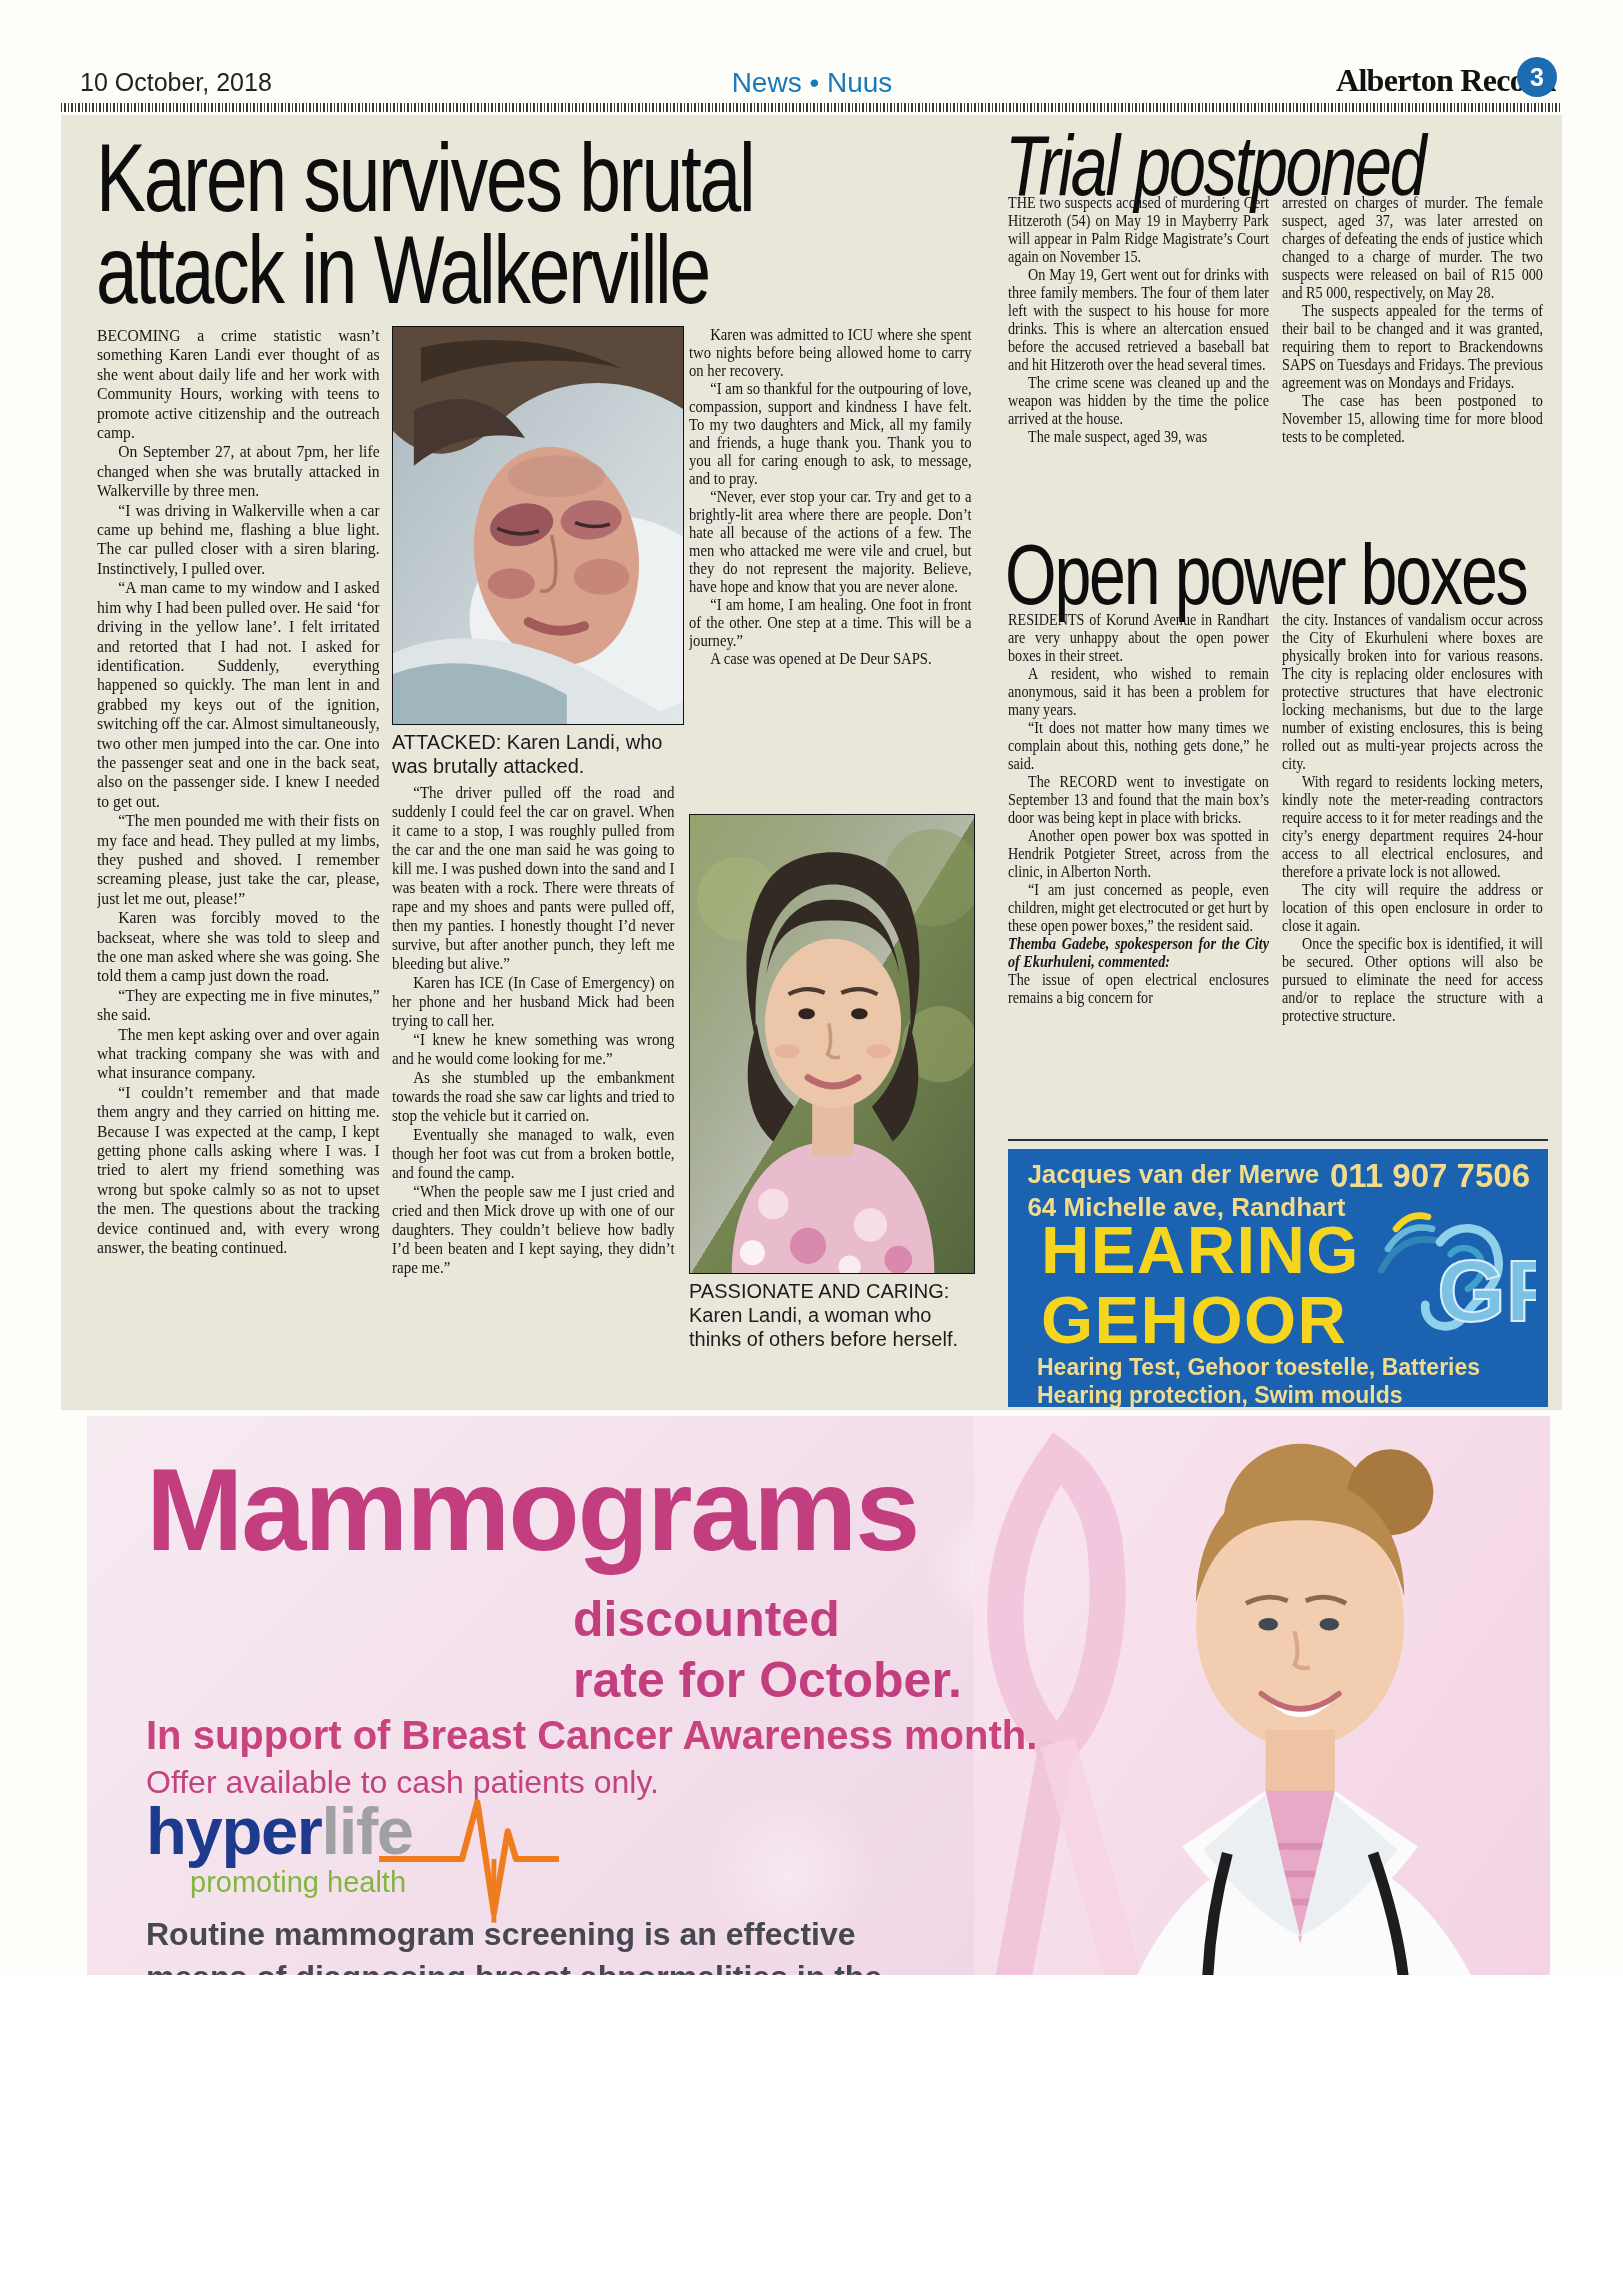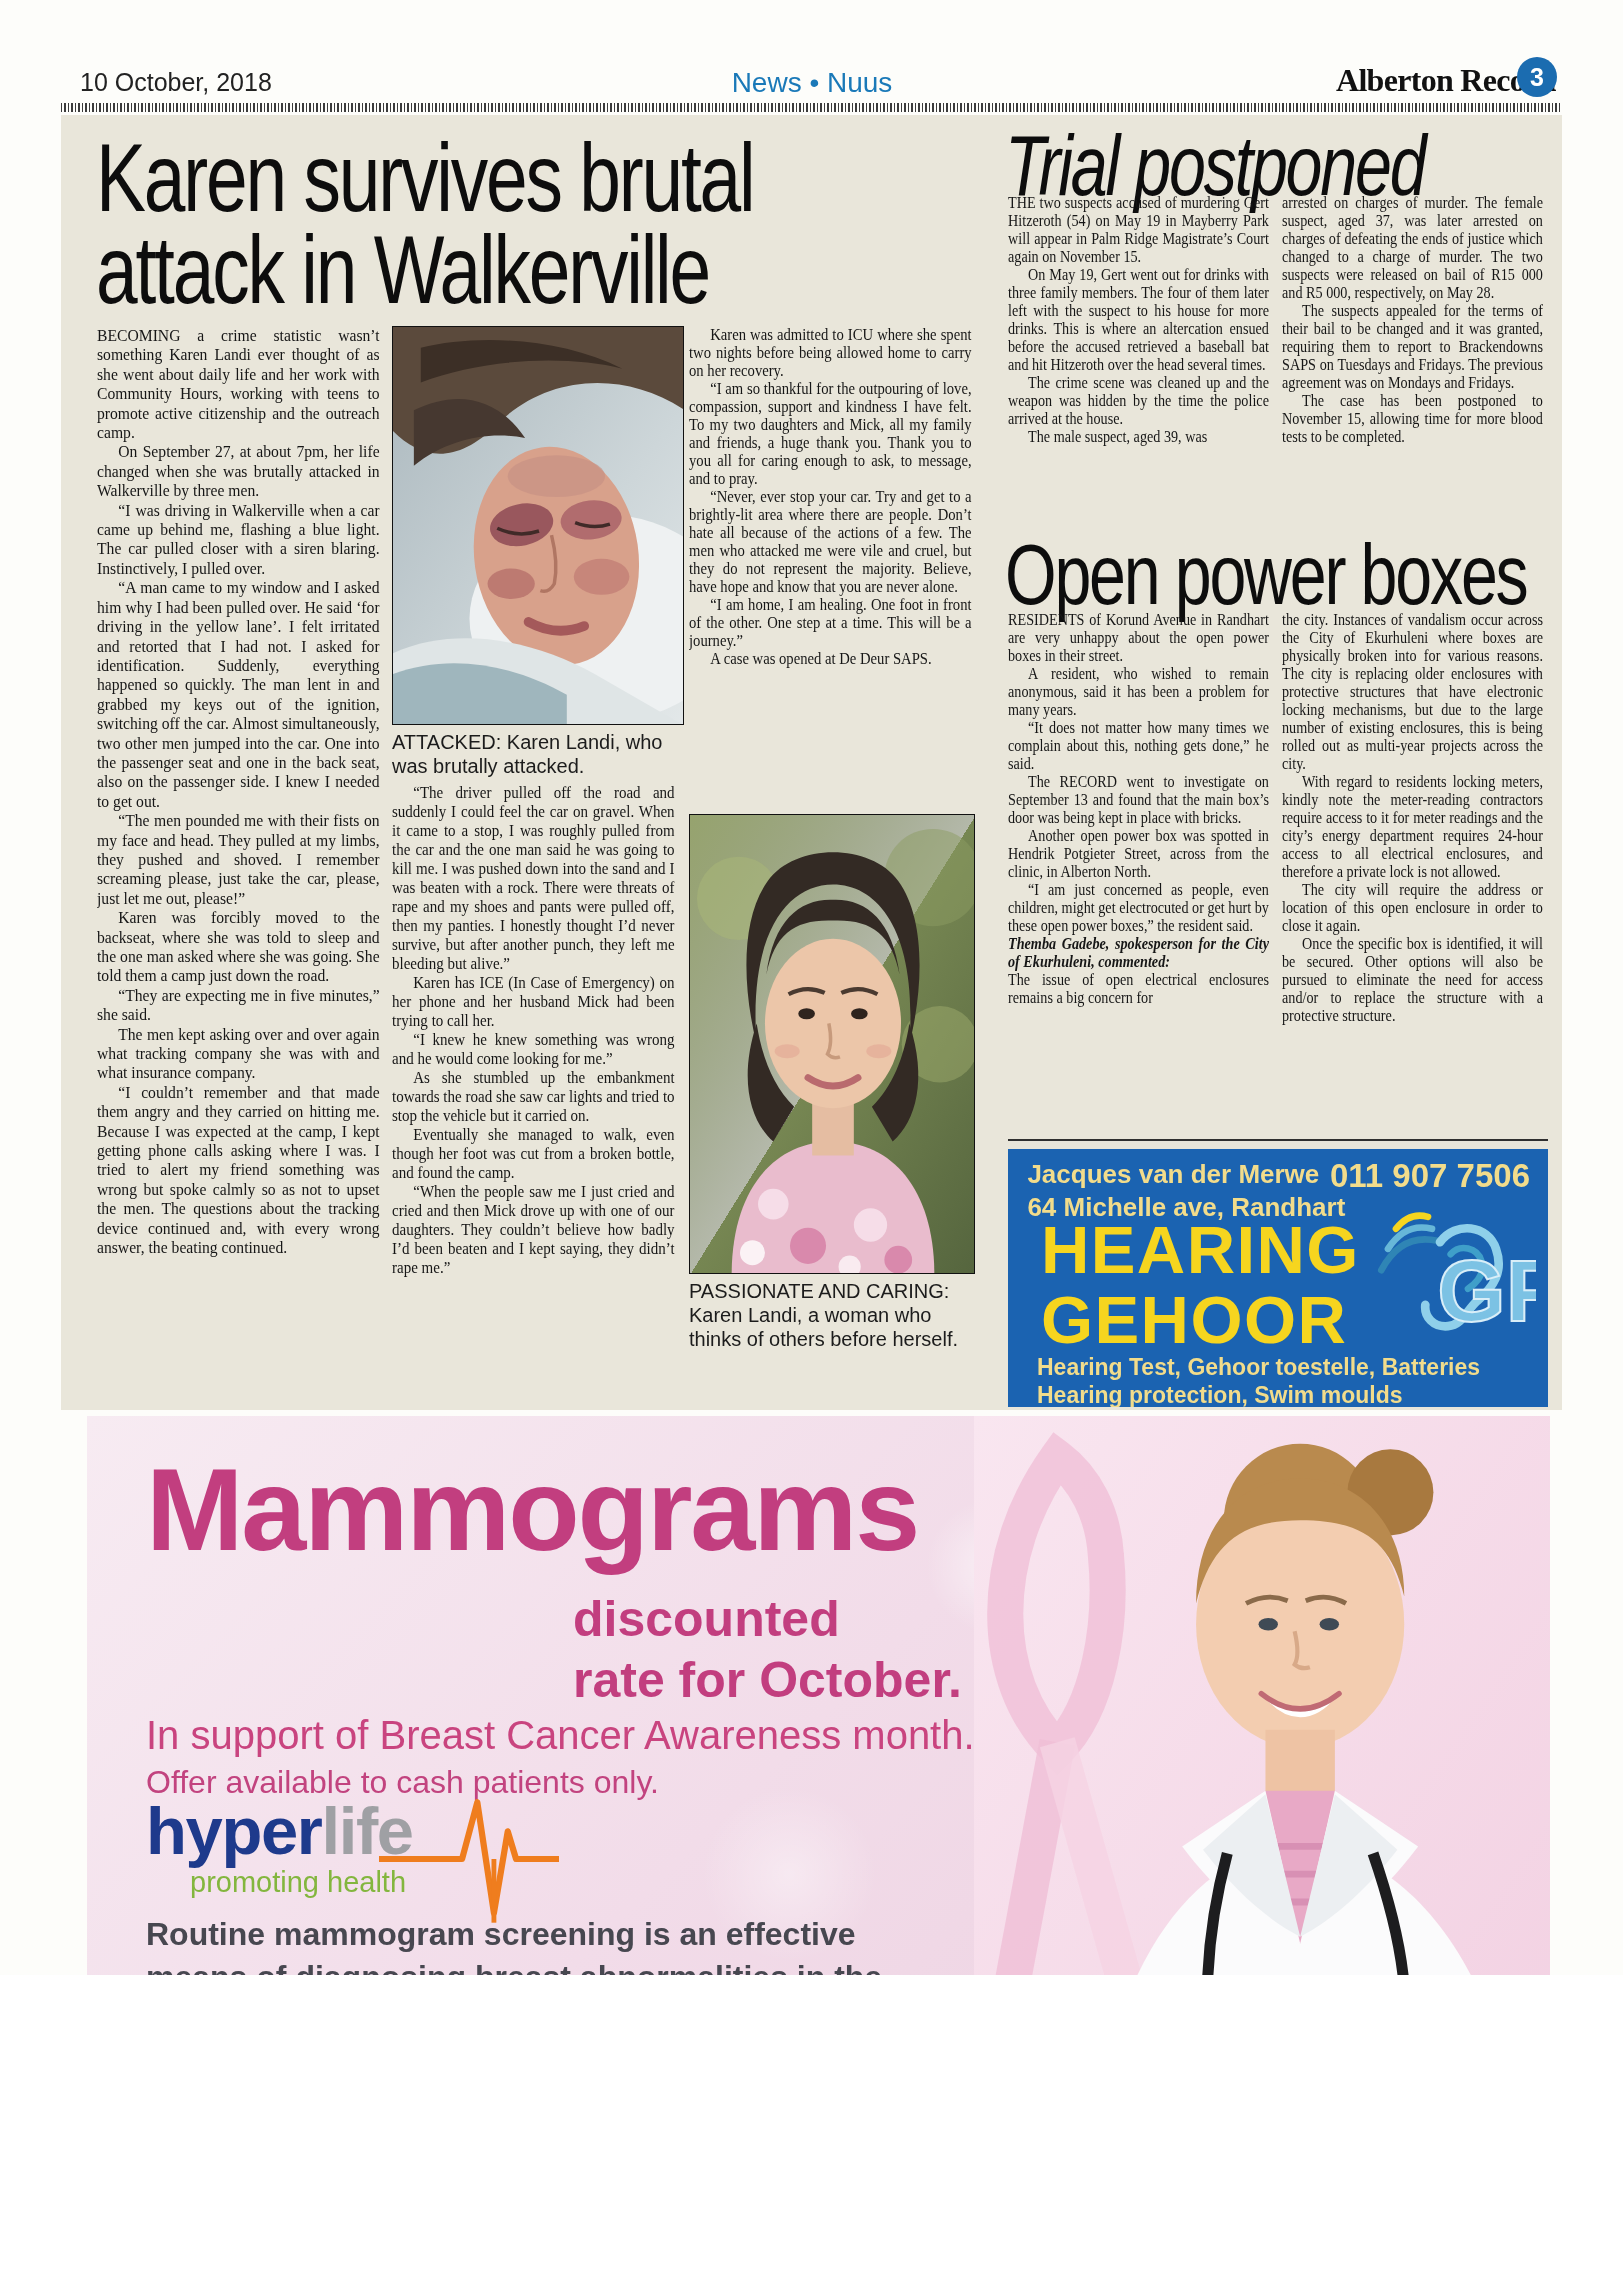--- a/index.html
+++ b/index.html
@@ -62,21 +62,21 @@
   .mammo-ad{left:87px;top:1416px;width:1463px;height:833px;overflow:hidden;
     background:
       radial-gradient(circle 97px at 62% 18%, rgba(255,255,255,.55), rgba(255,255,255,0) 70%),
       radial-gradient(circle 125px at 48% 55%, rgba(255,255,255,.4), rgba(255,255,255,0) 70%),
       radial-gradient(circle 83px at 30% 80%, rgba(255,255,255,.45), rgba(255,255,255,0) 70%),
       linear-gradient(135deg,#f7ebf2,#f2dce9 45%,#eed4e3 75%,#ecd0e0);}
   .m-title{left:59px;top:26px;font-size:117px;font-weight:bold;color:var(--mag);letter-spacing:-2.1px;}
   .m-ten{left:47px;top:122px;font-size:165px;font-weight:bold;color:var(--mag);letter-spacing:-4.2px;line-height:165px;}
   .m-disc1{left:486px;top:174px;font-size:50px;font-weight:600;color:var(--mag);}
   .m-disc2{left:486px;top:235px;font-size:50px;font-weight:600;color:var(--mag);}
-  .m-support{left:59px;top:297px;font-size:40px;font-weight:400;color:#c9447f;}
+  .m-support{left:59px;top:297px;font-size:40px;font-weight:700;color:#c9447f;}
   .m-offer{left:59px;top:348px;font-size:32px;color:#c2437f;}
   .hl-logo{left:59px;top:376px;font-size:67px;font-weight:bold;letter-spacing:-1.4px;}
   .hl-hyper{color:var(--hyper-navy);}
   .hl-life{color:var(--life-gray);}
   .hl-tag{left:103px;top:450px;font-size:29px;color:var(--green);}
   .hl-ecg{left:292px;top:361px;width:180px;height:146px;}
   .m-body1{left:59px;top:497px;width:819px;font-size:32px;font-weight:600;color:var(--ad-dark);line-height:43px;}
   .m-book{left:59px;top:589px;font-size:32px;font-weight:bold;color:var(--ad-dark);}
   .m-book .ph{color:var(--phone-pink);}
   .icons-row{left:21px;top:644px;display:flex;gap:67px;}

